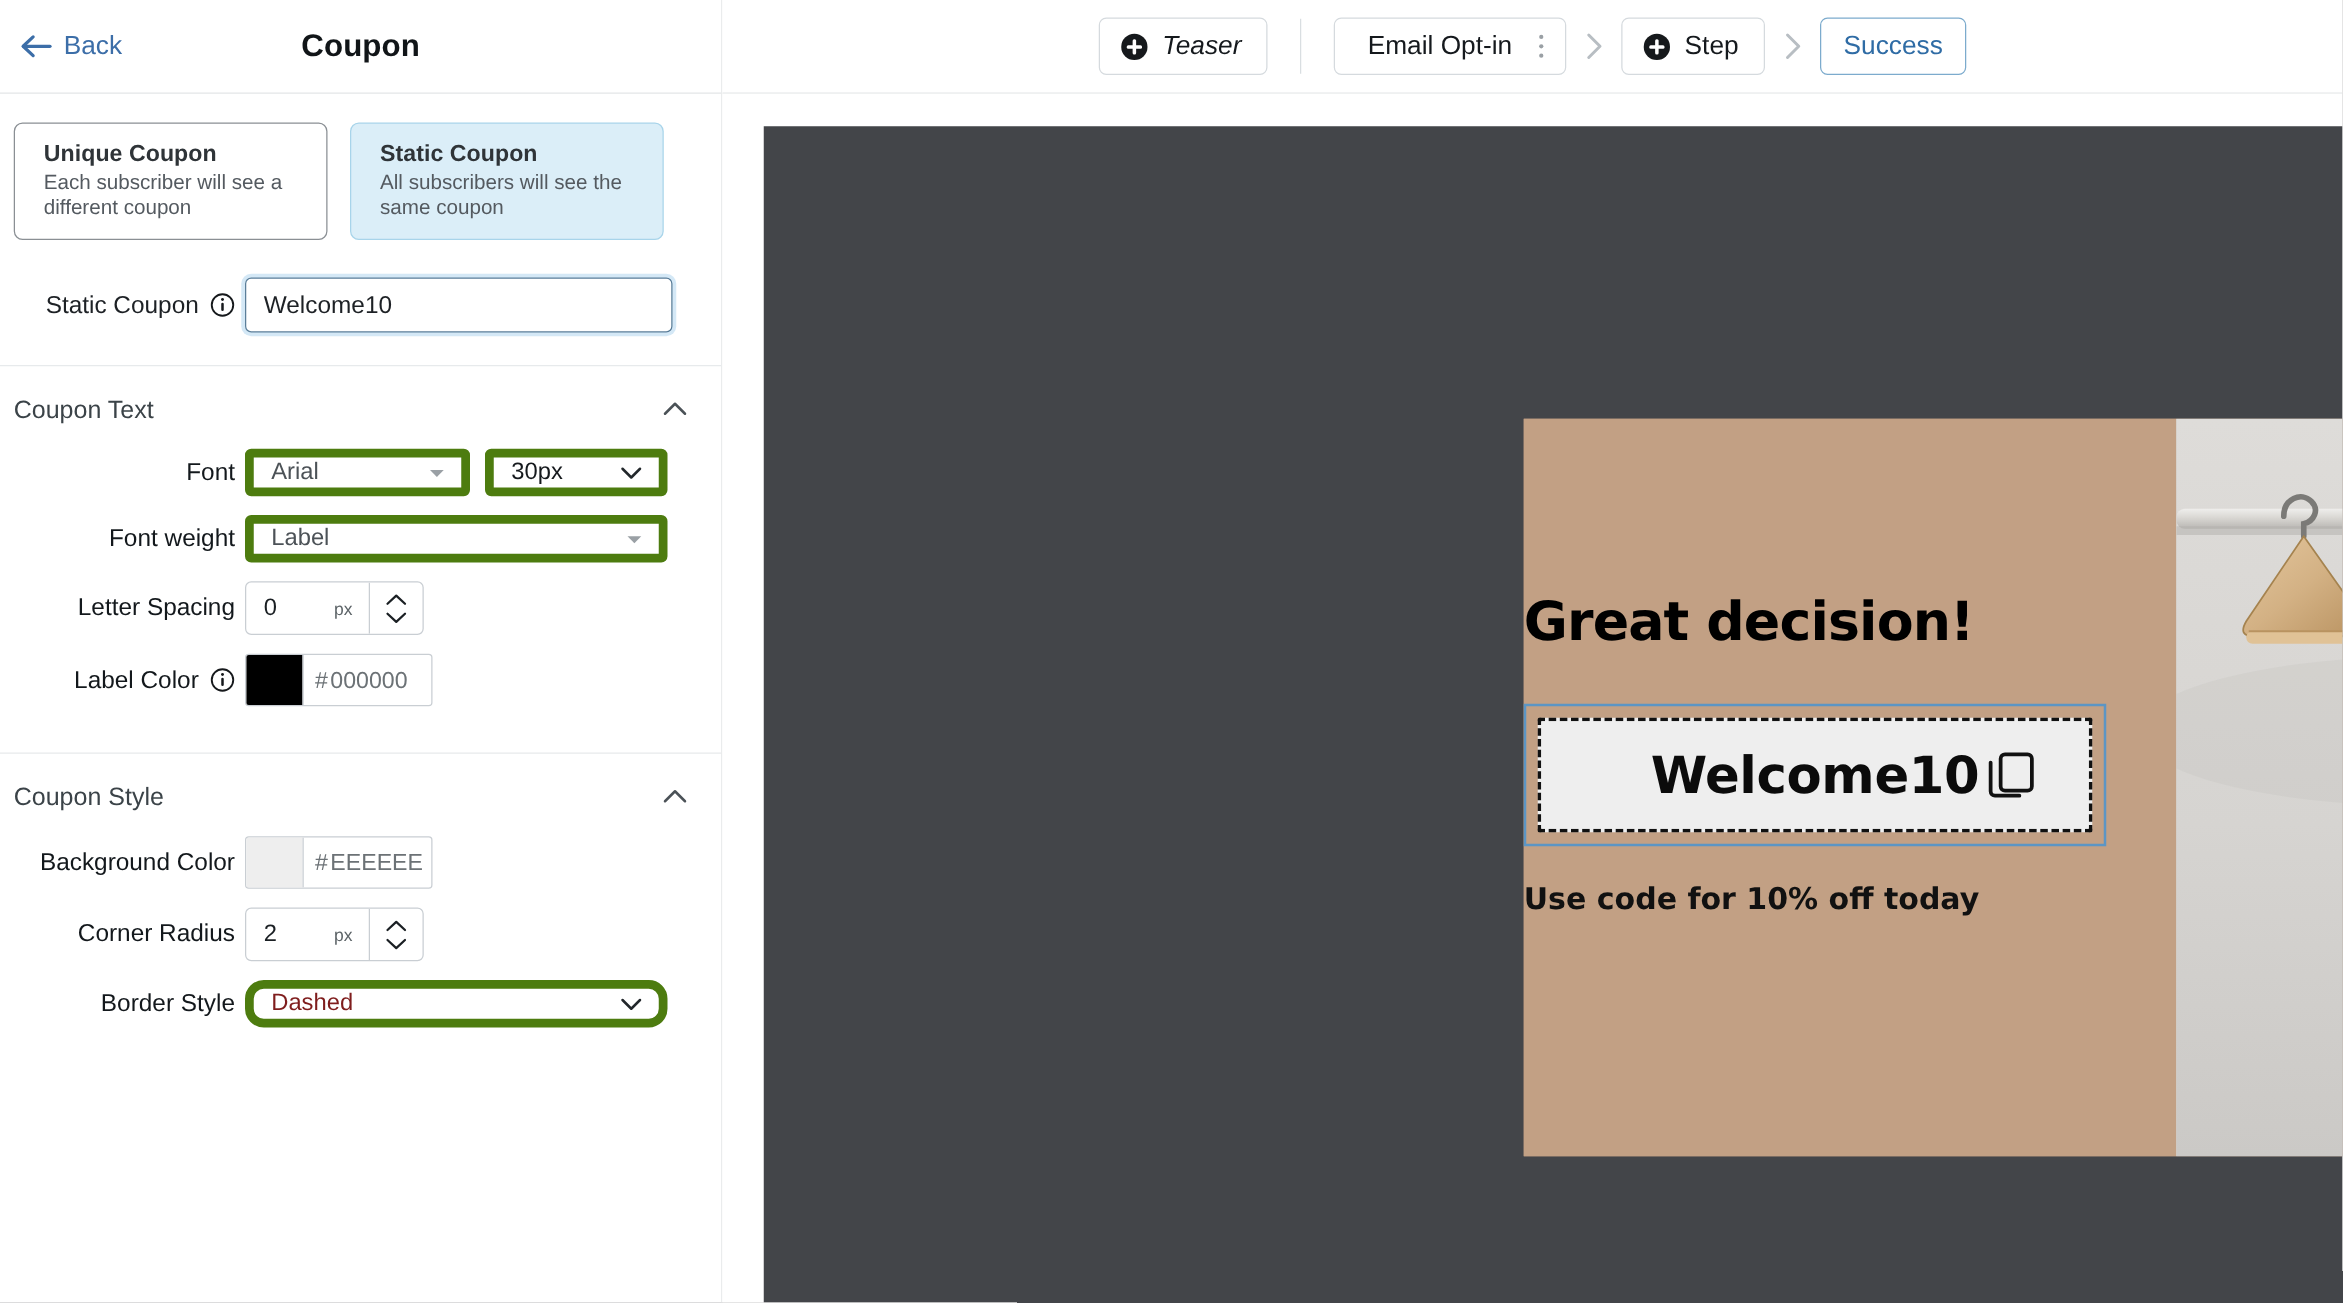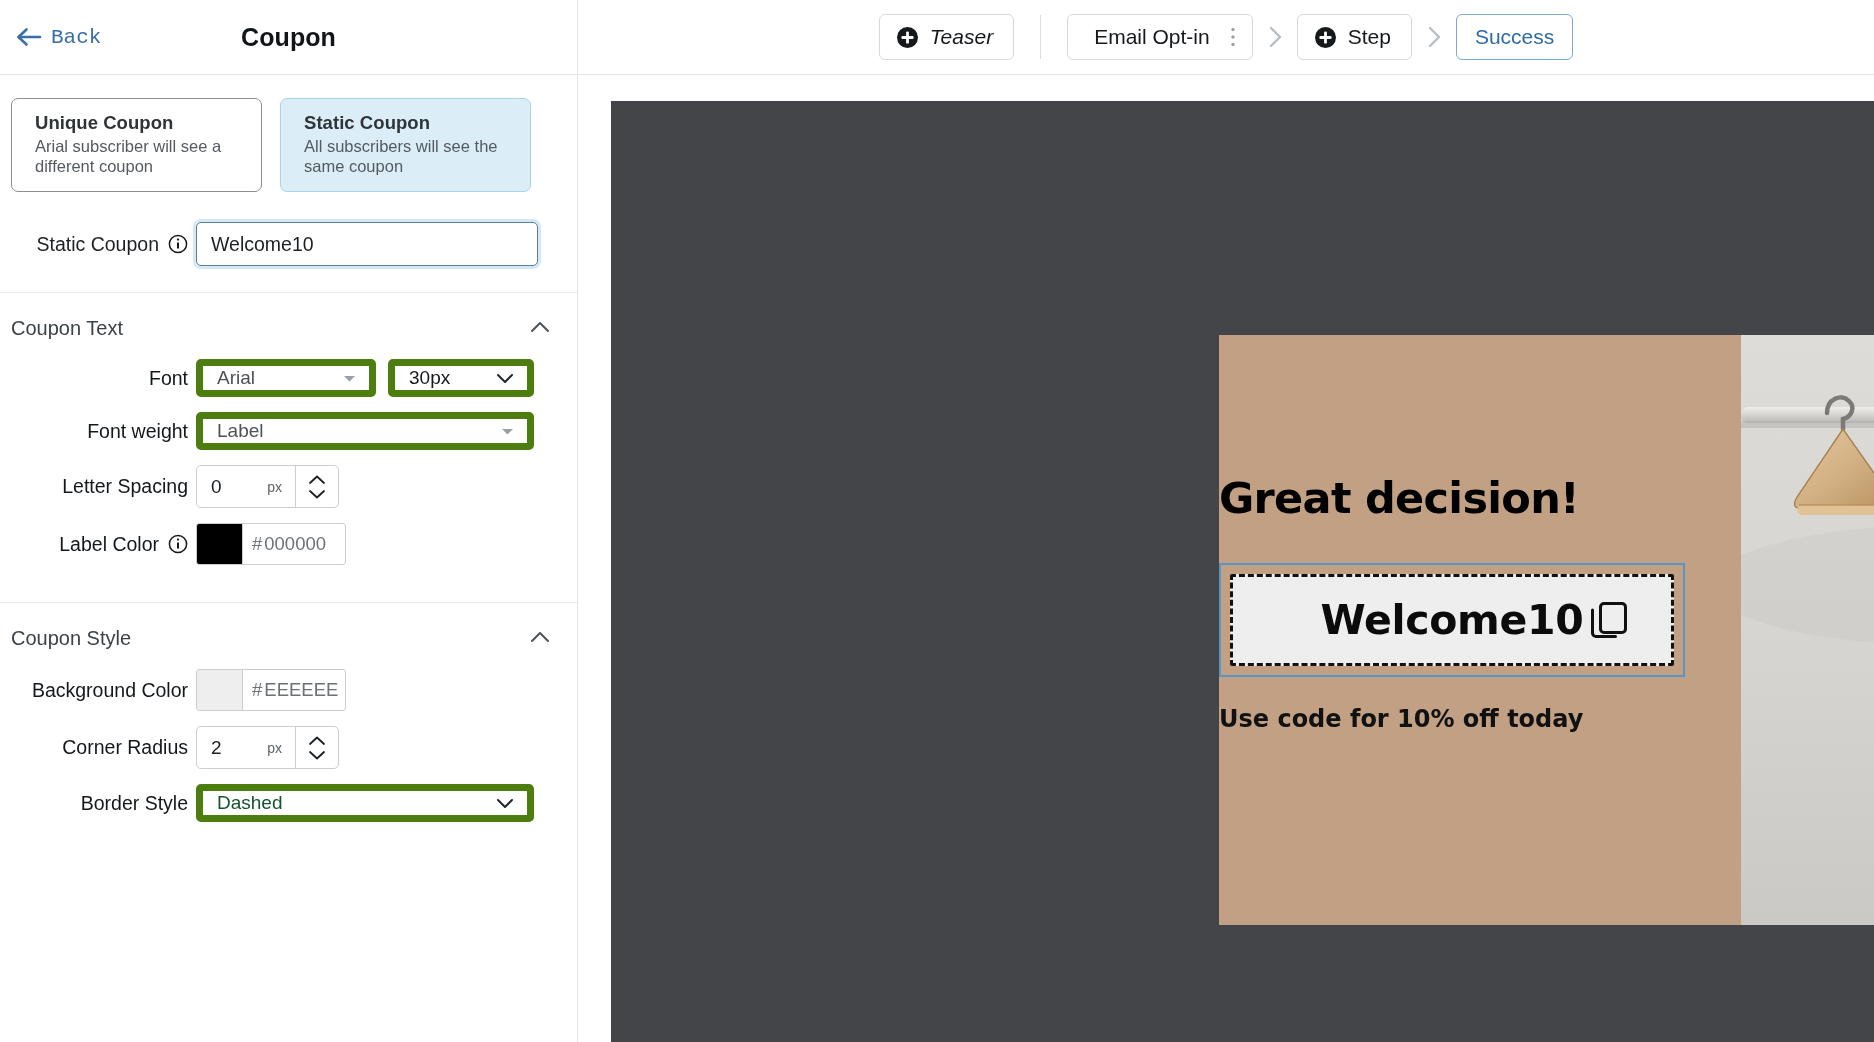--- a/index.html
+++ b/index.html
@@ -20,24 +20,24 @@
     position: relative;
     overflow: hidden;
   }
   .panel-header {
     height: 75px;
     border-bottom: 1px solid #e3e6e8;
     display: flex; align-items: center;
     position: relative;
   }
   .back-btn {
-    display: flex; align-items: flex-start; gap: 9px;
+    display: flex; align-items: center; gap: 9px;
     margin-left: 8px;
     color: #3c6ea8; font-size: 21px;
-    cursor: pointer; padding: 6px 8px; font-family: Liberation Mono, monospace;
+    cursor: pointer; padding: 6px 8px;
   }
   .back-arrow { display: inline-flex; }
   .panel-title {
     position: absolute; left: 0; right: 0;
     text-align: center;
     font-size: 25px; font-weight: 700; color: #111518;
     pointer-events: none;
     letter-spacing: .1px;
   }
 
@@ -113,21 +113,21 @@
     border-radius: 5px;
     background: #fff;
     display: flex; align-items: center; justify-content: space-between;
     padding: 0 11px 0 14px;
     font-size: 19px; color: #4c5257;
     cursor: pointer;
   }
   .select.sel-font { width: 180px; }
   .select.sel-size { width: 146px; color: #15191d; }
   .select.sel-weight { width: 338px; }
-  .select.sel-border { width: 338px; color: #14532d; }
+  .select.sel-border { width: 338px; color: #7f1d1d; border-radius: 15px; }
   .caret-sm { width: 17px; height: 17px; display: inline-flex; }
   .caret-lg { width: 22px; height: 22px; display: inline-flex; }
   .gap-sel { margin-left: 12px; }
 
   
   .stepper {
     display: flex; align-items: stretch;
     border: 1px solid #c9ced3; border-radius: 5px;
     height: 43px; width: 143px; overflow: hidden; background: #fff;
   }
@@ -276,21 +276,21 @@
         <span>Back</span>
       </div>
       <div class="panel-title">Coupon</div>
     </div>
 
     <div class="panel-body">
 
       <div class="type-cards">
         <div class="type-card">
           <div class="tc-title">Unique Coupon</div>
-          <div class="tc-desc">Arial subscriber will see a different coupon</div>
+          <div class="tc-desc">Each subscriber will see a different coupon</div>
         </div>
         <div class="type-card selected">
           <div class="tc-title">Static Coupon</div>
           <div class="tc-desc">All subscribers will see the same coupon</div>
         </div>
       </div>
 
       <div class="field-row static-row">
         <div class="fr-label">
           <span>Static Coupon</span>

